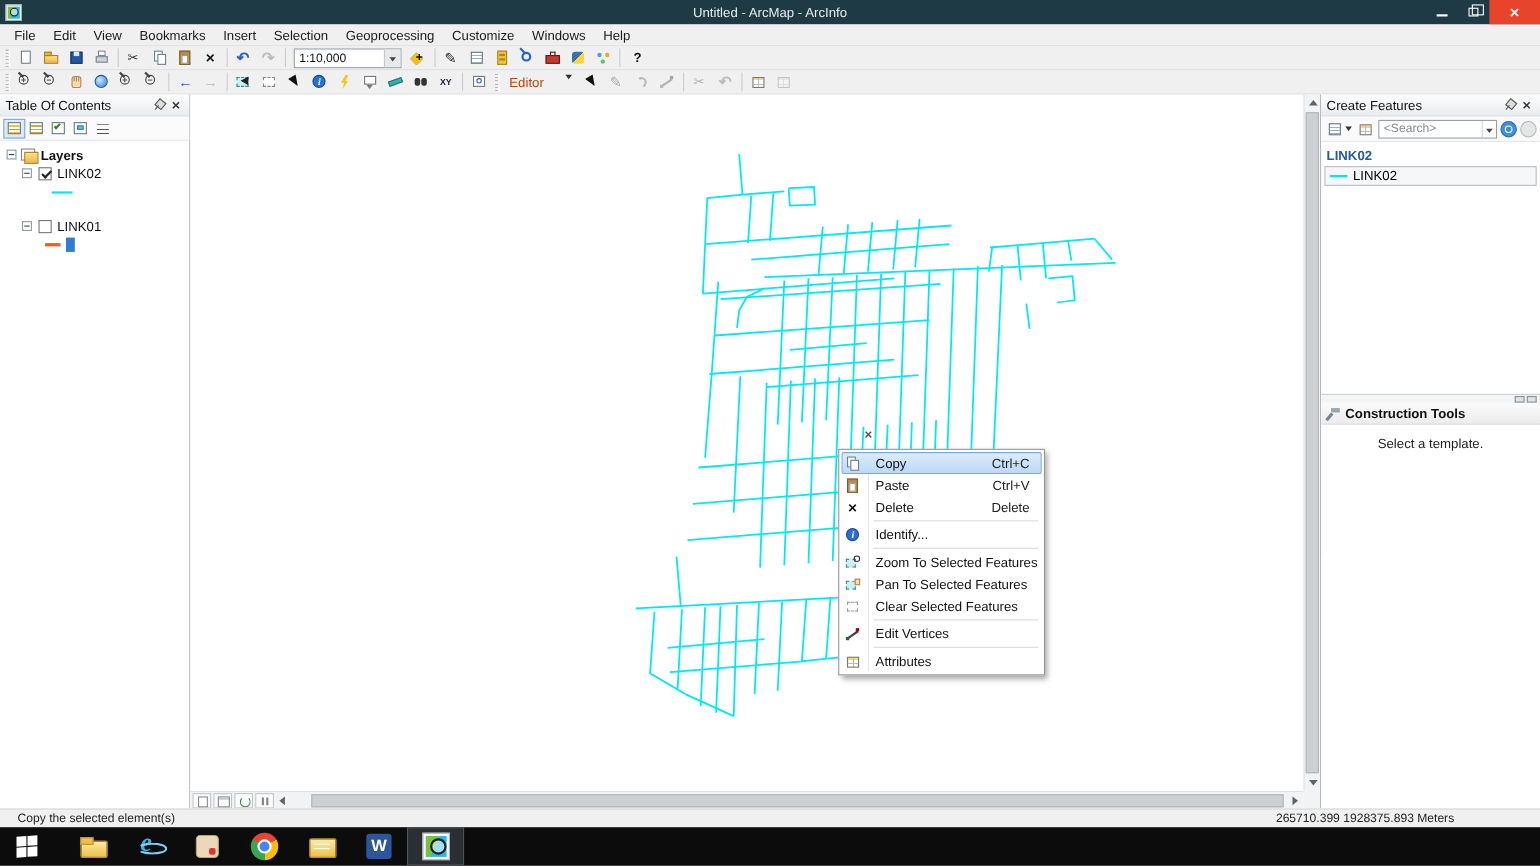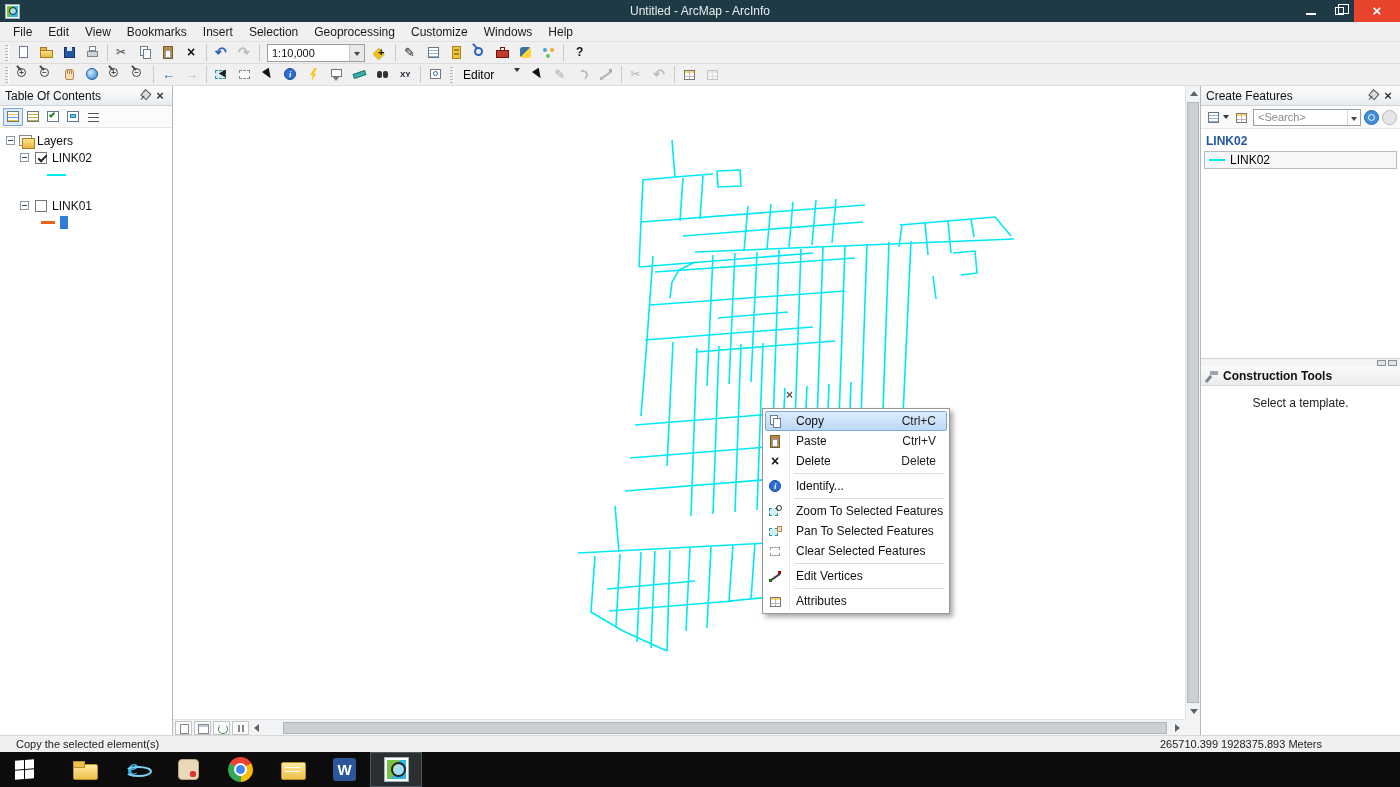--- a/index.html
+++ b/index.html
@@ -26,21 +26,21 @@
   .mitem{padding:2px 8px}
   .toolbar{height:22px;background:#f0f0f0;display:flex;align-items:center;padding:0 2px;border-bottom:1px solid #dcdcdc}
   .tgrip{width:4px;height:16px;margin:0 3px;background:repeating-linear-gradient(180deg,#b5b9bd 0 1px,transparent 1px 3px);border-right:1px solid #fff}
   .tsep{width:1px;height:17px;background:#c8cacc;margin:0 3px}
   .tbtn{width:23px;height:20px;border:1px solid transparent;background:transparent;display:flex;align-items:center;justify-content:center}
   .tbtn.disabled{opacity:.35;filter:grayscale(.9)}
   .tcombo{width:98px;height:18px;background:#fff;border:1px solid #98a0a6;display:flex;align-items:center;font-size:11px;margin:8px 4px}
   .tcombo-text{flex:1;padding-left:4px;color:#111}
   .tcombo-arrow{width:15px;height:100%;background:#e7e9eb;border-left:1px solid #c5c8cb;position:relative}
   .tcombo-arrow::before{content:"";position:absolute;left:4px;top:7px;border-left:3.5px solid transparent;border-right:3.5px solid transparent;border-top:4px solid #444}
-  .tdrop{display:flex;align-items:flex-start;font-size:12px;color:#000000;padding:2px 6px;gap:20px}
+  .tdrop{display:flex;align-items:flex-start;font-size:12px;color:#c2410c;padding:2px 6px;gap:20px}
   .tdrop .arr{border-left:3.5px solid transparent;border-right:3.5px solid transparent;border-top:4px solid #333}
 
   
   .ic{display:inline-block;width:15px;height:15px;position:relative}
   .ic::before,.ic::after{content:"";position:absolute;left:0;top:0;box-sizing:border-box}
   .ic-new::before{left:3px;top:1px;width:9px;height:12px;background:#fff;border:1px solid #6b7d90}
   .ic-open::before{left:1px;top:5px;width:13px;height:8px;background:linear-gradient(#ffe08a,#e8b93e);border:1px solid #a97e1d}
   .ic-open::after{left:1px;top:2px;width:7px;height:4px;background:#e8b93e;border:1px solid #a97e1d}
   .ic-save::before{left:2px;top:2px;width:11px;height:11px;background:#2456a4;border:1px solid #16345f}
   .ic-save::after{left:5px;top:2px;width:5px;height:4px;background:#dfe8f2}
@@ -125,21 +125,21 @@
   .ttbtn.active{border-color:#7da6d9;background:#dcebfa}
   .tree{flex:1;padding-top:4px;font-size:12px;color:#111}
   .trow{display:flex;align-items:center;height:17px}
   .expander{width:9px;height:9px;border:1px solid #8a9aa8;background:#fff;margin:0 4px 0 6px;position:relative;flex:none}
   .expander::before{content:"";position:absolute;left:1px;top:3px;width:5px;height:1px;background:#444}
   .layersic{width:14px;height:12px;position:relative;margin-right:4px;flex:none}
   .layersic::before{content:"";position:absolute;left:0;top:0;width:11px;height:9px;background:#fff;border:1px solid #888}
   .layersic::after{content:"";position:absolute;left:3px;top:3px;width:11px;height:9px;background:linear-gradient(#ffe08a,#e8b93e);border:1px solid #a97e1d}
   .cb{width:12px;height:12px;border:1px solid #777;background:#fff;margin:0 5px 0 2px;position:relative;flex:none}
   .cb.checked::before{content:"";position:absolute;left:2px;top:2px;width:7px;height:3px;border-left:2px solid #222;border-bottom:2px solid #222;transform:rotate(-45deg)}
-  .lbl-bold{font-weight:400}
+  .lbl-bold{font-weight:700}
   .sym-cyan{width:19px;height:2px;margin-left:47px}
   .sym-orange{width:14px;height:3px;margin-left:41px}
   .sym-cursor{width:8px;height:13px;margin-left:5px}
 
   
   #map{flex:1;position:relative;background:#fff;overflow:hidden}
   #mapsvg{position:absolute;left:0;top:0}
   #snapmark{position:absolute;font-size:12px;line-height:12px;color:#555;font-weight:700}
 
   

